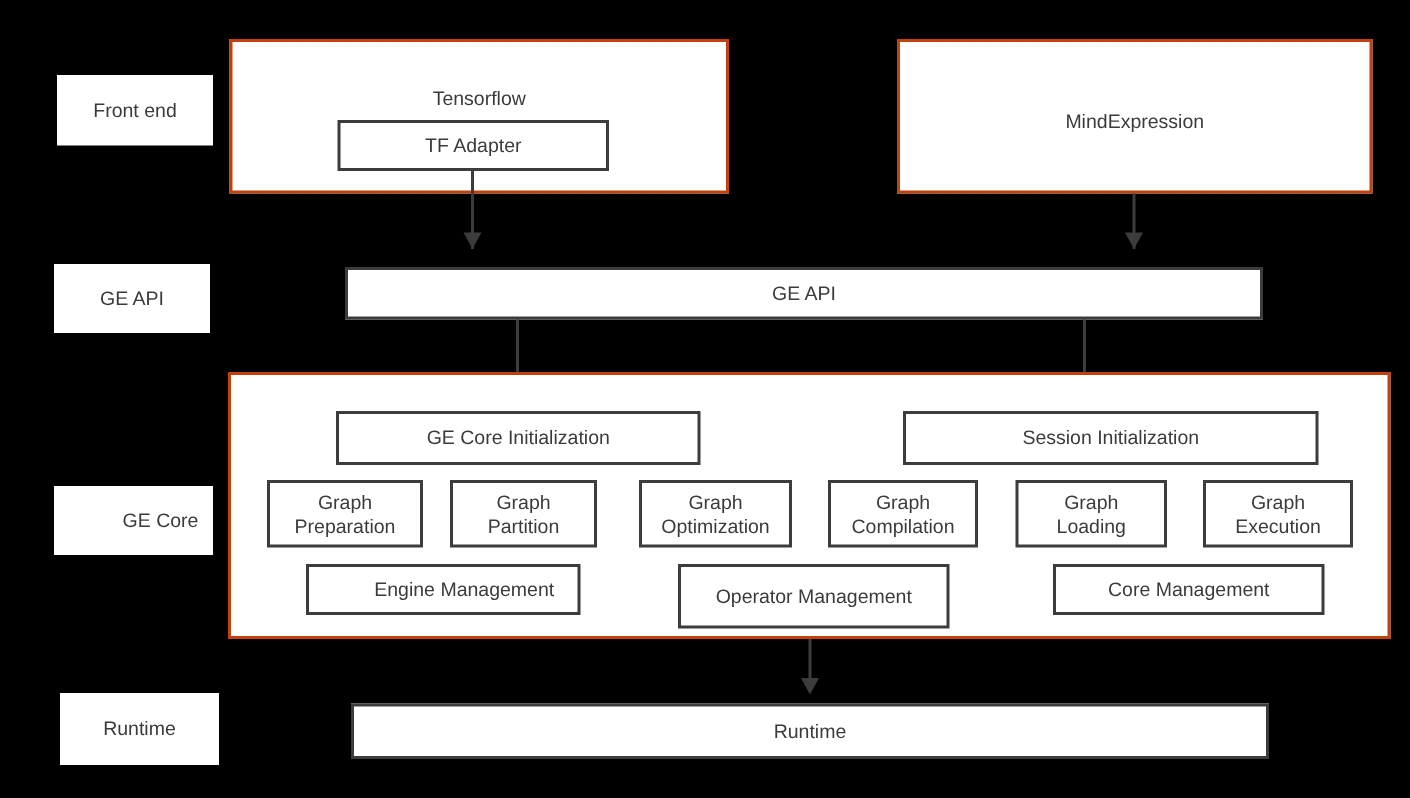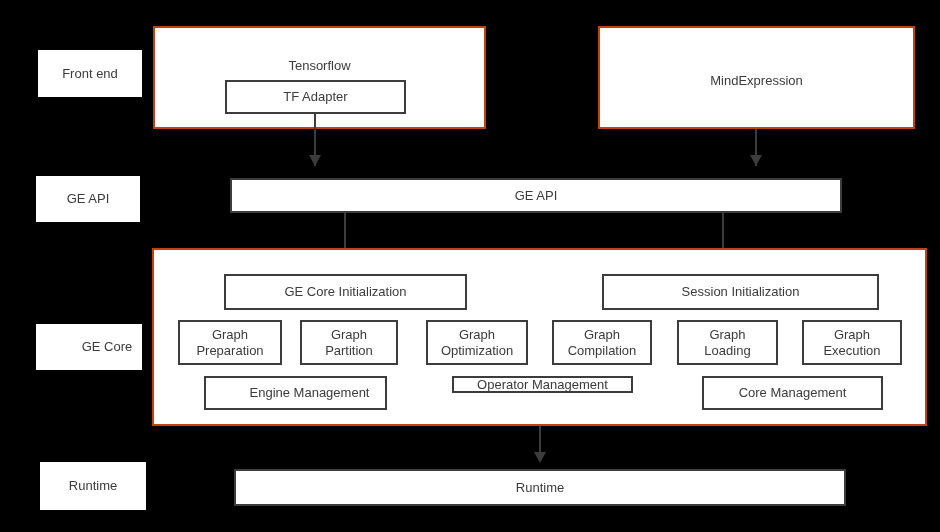--- a/index.html
+++ b/index.html
@@ -147,21 +147,21 @@
 
   <div class="box outlined twoline" style="left:790px;top:320px;width:100px;height:45px;">
     <span>Graph</span>
     <span>Execution</span>
   </div>
 
   <div class="box outlined" style="left:192px;top:376px;width:183px;height:34px;padding-left:28px;">
     <span>Engine Management</span>
   </div>
 
-  <div class="box outlined" style="left:440px;top:376px;width:181px;height:17px;align-items:center;">
+  <div class="box outlined" style="left:440px;top:376px;width:181px;height:43px;align-items:center;">
     <span>Operator Management</span>
   </div>
 
   <div class="box outlined" style="left:690px;top:376px;width:181px;height:34px;">
     <span>Core Management</span>
   </div>
 
   <div class="arrow">
     <div class="arrow-line" style="left:527px;top:426px;height:30px;"></div>
     <div class="arrow-head" style="left:522px;top:452px;"></div>

